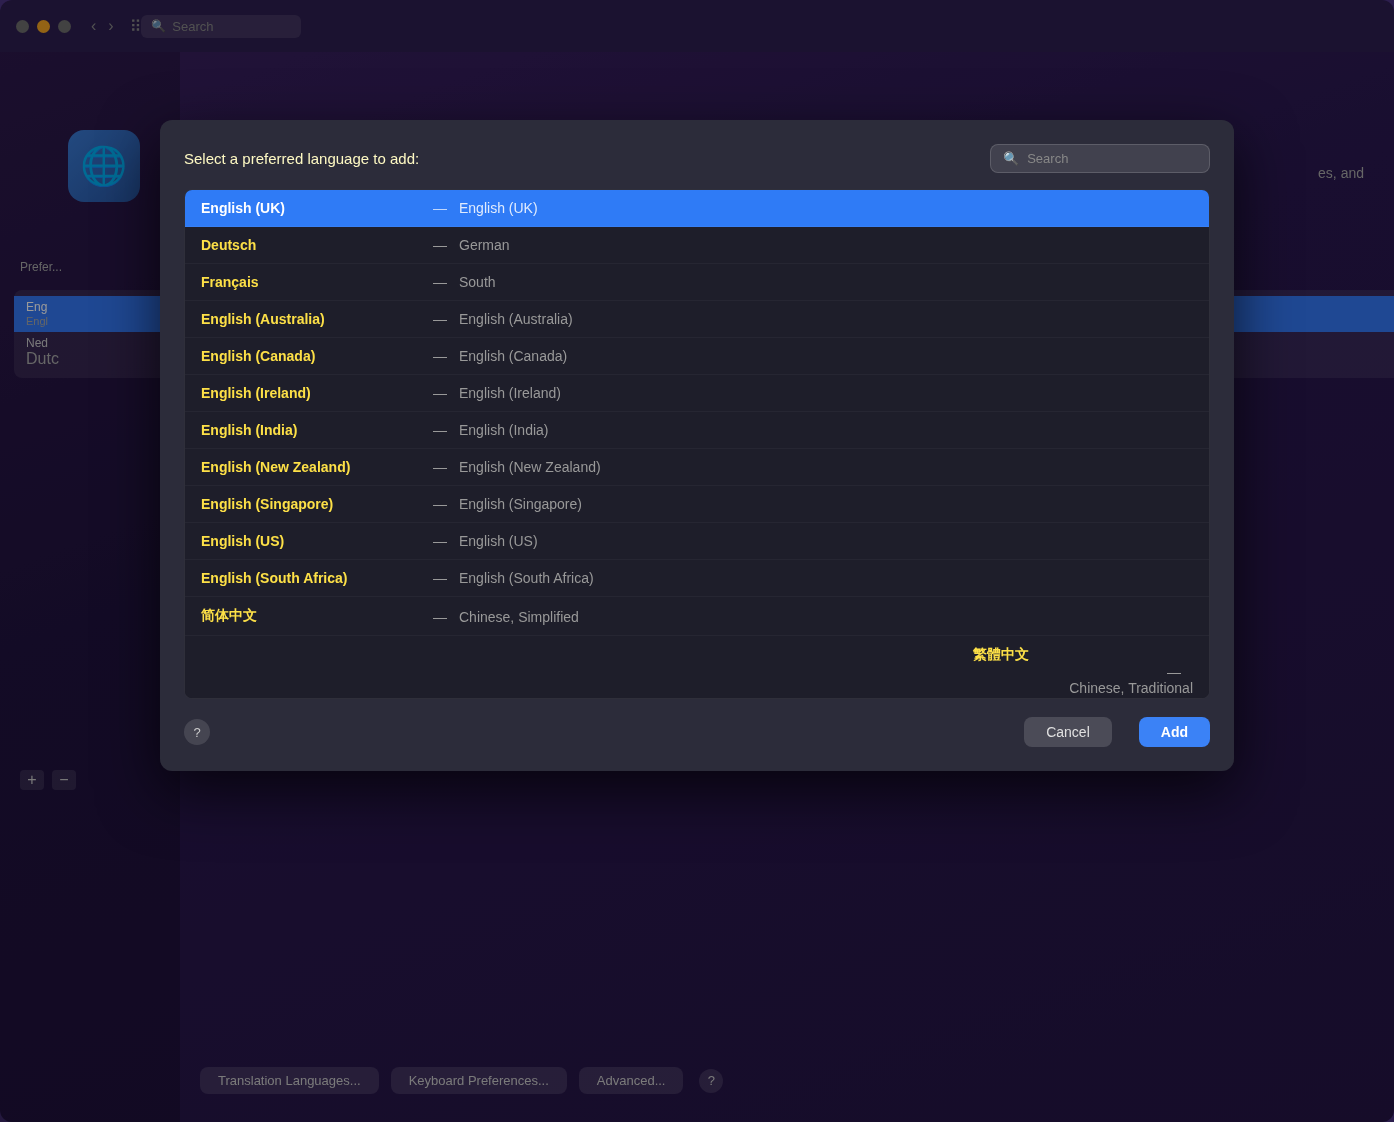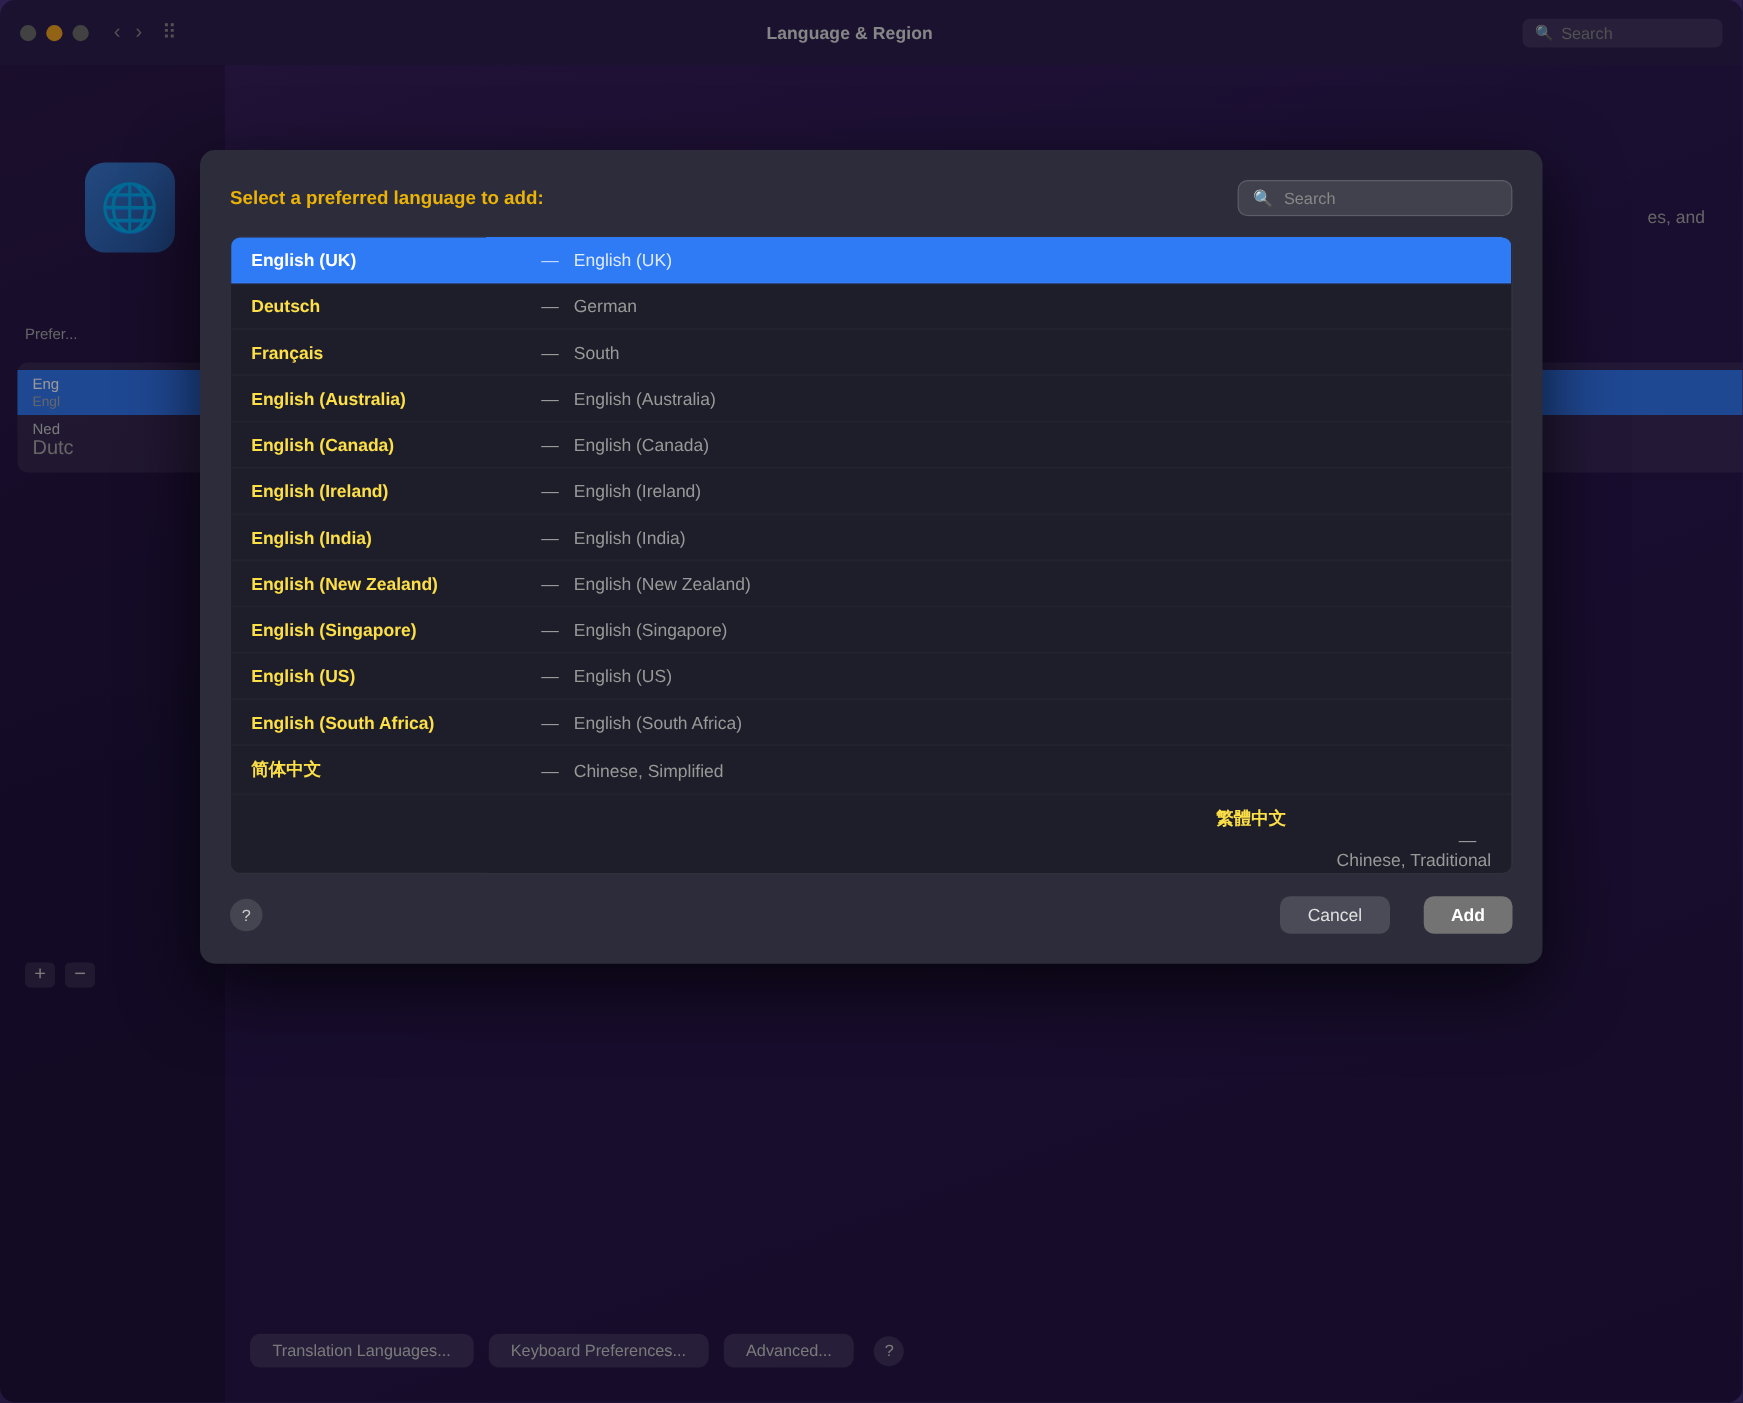--- a/index.html
+++ b/index.html
@@ -235,23 +235,23 @@
     }
 
     .modal-header {
       display: flex;
       align-items: center;
       justify-content: space-between;
       margin-bottom: 16px;
     }
 
     .modal-title {
-      color: #eab308;
+      color: #fef9c3;
       font-size: 15px;
-      font-weight: 700;
+      font-weight: 400;
     }
 
     .modal-search {
       display: flex;
       align-items: center;
       background: rgba(255,255,255,0.1);
       border-radius: 8px;
       padding: 6px 12px;
       gap: 8px;
       width: 220px;
@@ -374,21 +374,21 @@
       border: none;
       color: #e0e0e0;
       font-size: 14px;
       padding: 7px 22px;
       border-radius: 8px;
       cursor: pointer;
       font-weight: 500;
     }
 
     .add-btn {
-      background: #737373;
+      background: #3b82f6;
       border: none;
       color: #ffffff;
       font-size: 14px;
       padding: 7px 22px;
       border-radius: 8px;
       cursor: pointer;
       font-weight: 600;
     }
   </style>
 </head>
@@ -400,21 +400,20 @@
   <div class="traffic-lights">
     <div class="traffic-light tl-close"></div>
     <div class="traffic-light tl-minimize"></div>
     <div class="traffic-light tl-maximize"></div>
   </div>
   <div class="nav-arrows">
     <button class="nav-btn">‹</button>
     <button class="nav-btn">›</button>
   </div>
   <span class="grid-icon">⠿</span>
-  <div class="titlebar-title">Language &amp; Region</div>
   <div class="search-bar">
     <span class="search-icon">🔍</span>
     <input type="text" placeholder="Search" style="">
   </div>
 </div>
 
 <div class="bg-panel"></div>
 
 <div class="globe-icon-area">
   <span>🌐</span>

